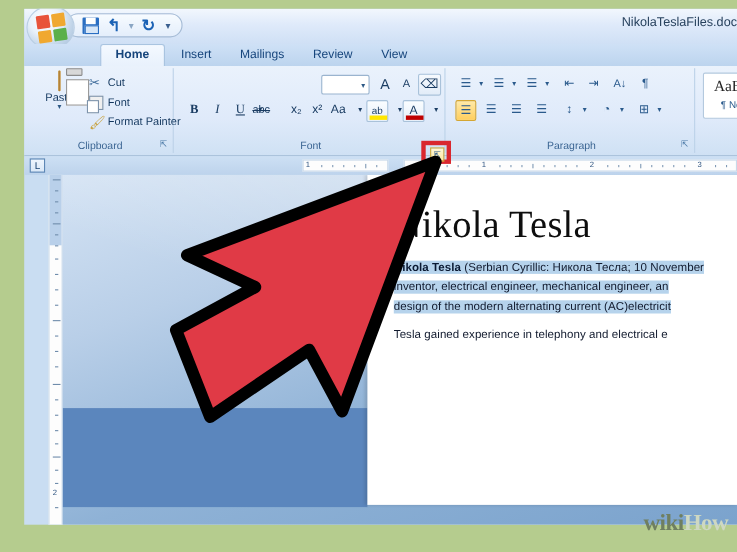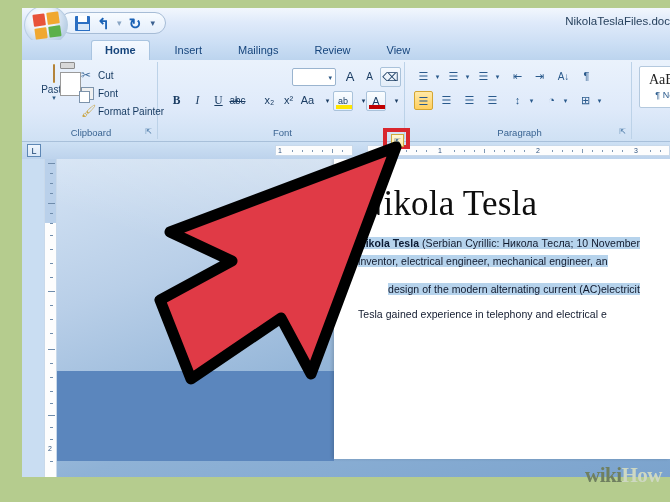--- a/index.html
+++ b/index.html
@@ -59,21 +59,21 @@
     position:absolute; right:0px; top:7px;
     font-size:11.5px; color:#28425e; white-space:nowrap;
   }
   
   #tabs {
     position:absolute; left:0; top:32px; width:648px; height:20px;
     background: linear-gradient(180deg,#cfe1f6,#bcd4ee);
     display:flex; align-items:flex-end; padding-left:33px;
   }
   .tab {
-    font-size:11px; color:#16457c; padding:3px 11px 3px 25px;
+    font-size:11px; color:#16457c; padding:3px 11px 3px 15px;
     line-height:13px; white-space:nowrap; cursor:default;
   }
   .tab.active {
     background: linear-gradient(180deg,#f4f9ff,#e8f1fc);
     border:1px solid #a9c4e0; border-bottom:none;
     border-radius:3px 3px 0 0; color:#16457c; font-weight:bold;
     padding:3px 13px 4px 13px; margin-bottom:-1px;margin-left:36px;
   }
   
   #ribbon {
@@ -455,21 +455,21 @@
 
     <div id="page">
       <div id="doc-title">Nikola Tesla</div>
 
       <div class="para">
         <span class="sel"><b>Nikola Tesla</b><span> (Serbian Cyrillic: Никола Тесла; 10 November</span></span>
       </div>
       <div class="para" style="margin-top:2px;">
         <span class="sel">inventor, electrical engineer,  mechanical engineer, an</span>
       </div>
-      <div class="para" style="margin-top:12px;text-align:center;">
+      <div class="para" style="margin-top:2px;">
         <span class="sel">design of the modern alternating  current  (AC)electricit</span>
       </div>
 
       <div class="para" style="margin-top:9px;">
         <span>Tesla gained experience in telephony and electrical e</span>
       </div>
     </div>
   </div>
 
   <div id="redbox">

